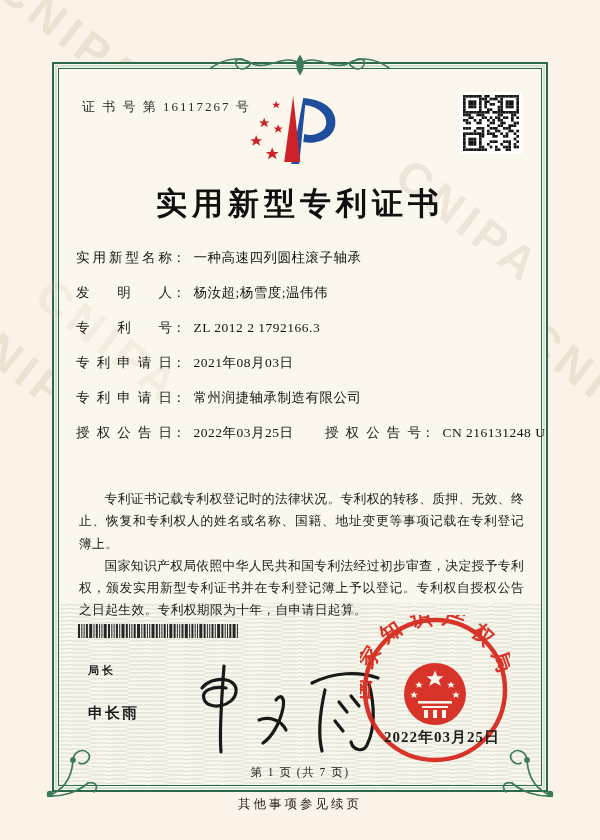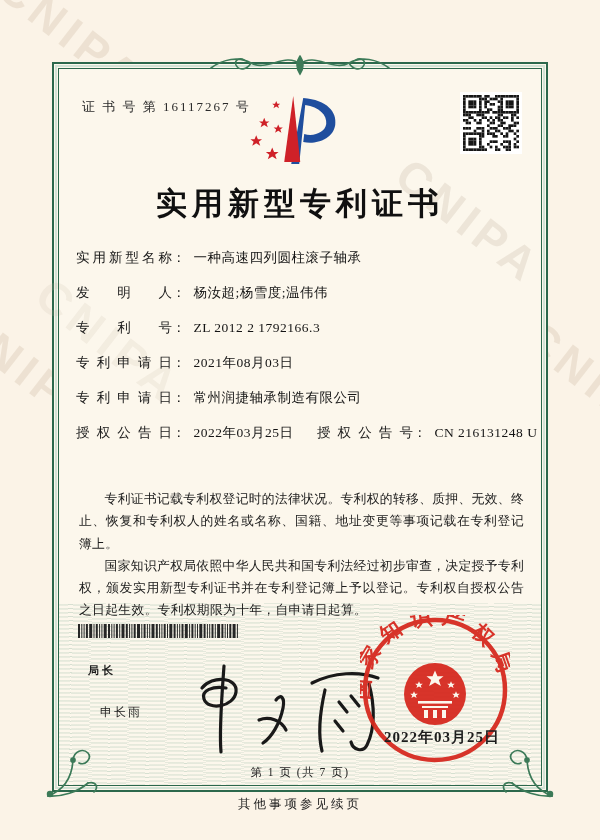--- a/index.html
+++ b/index.html
@@ -36,32 +36,32 @@
 
   .title{position:absolute;left:0;right:0;top:112px;text-align:center;
          font-size:31px;font-weight:bold;letter-spacing:5px;color:#101010;z-index:2;margin-top:7px;}
 
   .fields{position:absolute;left:22px;right:20px;top:176px;z-index:2;}
   .frow{height:35px;line-height:35px;font-size:13.5px;white-space:nowrap;}
   .flabel{display:inline-block;width:96px;text-align:justify;text-align-last:justify;
           vertical-align:top;color:#1a1a1a;}
   .fcolon{display:inline-block;margin-right:8px;}
   .fvalue{letter-spacing:0.5px;color:#141414;}
-  .grant .flabel.second{margin-left:20px;}
+  .grant .flabel.second{margin-left:28px;}
 
   .legal{position:absolute;left:25px;right:22px;top:424px;z-index:2;
          font-size:12.8px;line-height:1.74;text-align:justify;color:#1b1b1b;}
   .legal p{margin:0;text-indent:2em;letter-spacing:0.3px;}
 
   .barcode{position:absolute;left:24px;top:560px;z-index:2;}
 
   .sig-title{position:absolute;left:34px;top:599px;font-size:11px;font-weight:600;
              letter-spacing:3px;z-index:2;}
-  .sig-name{position:absolute;left:34px;top:640px;font-size:12px;font-weight:400;
-            letter-spacing:2px;z-index:2;margin-left:12px;}
+  .sig-name{position:absolute;left:34px;top:640px;font-size:15px;font-weight:700;
+            letter-spacing:2px;z-index:2;}
   .sig-script{position:absolute;left:118px;top:586px;z-index:2;}
 
   .seal{position:absolute;left:306px;top:551px;width:150px;height:150px;z-index:2;opacity:0.94;}
   .seal-date{position:absolute;left:298px;top:664px;width:180px;text-align:center;
              font-size:15px;font-weight:bold;letter-spacing:1px;color:#1d1d1d;
              transform:rotate(-1deeg);z-index:4;}
 
   .page-info{position:absolute;left:0;right:0;top:701px;text-align:center;
              font-size:11.5px;letter-spacing:1.5px;color:#222;z-index:2;}
   .continuation{position:absolute;left:0;right:0;top:796px;text-align:center;

